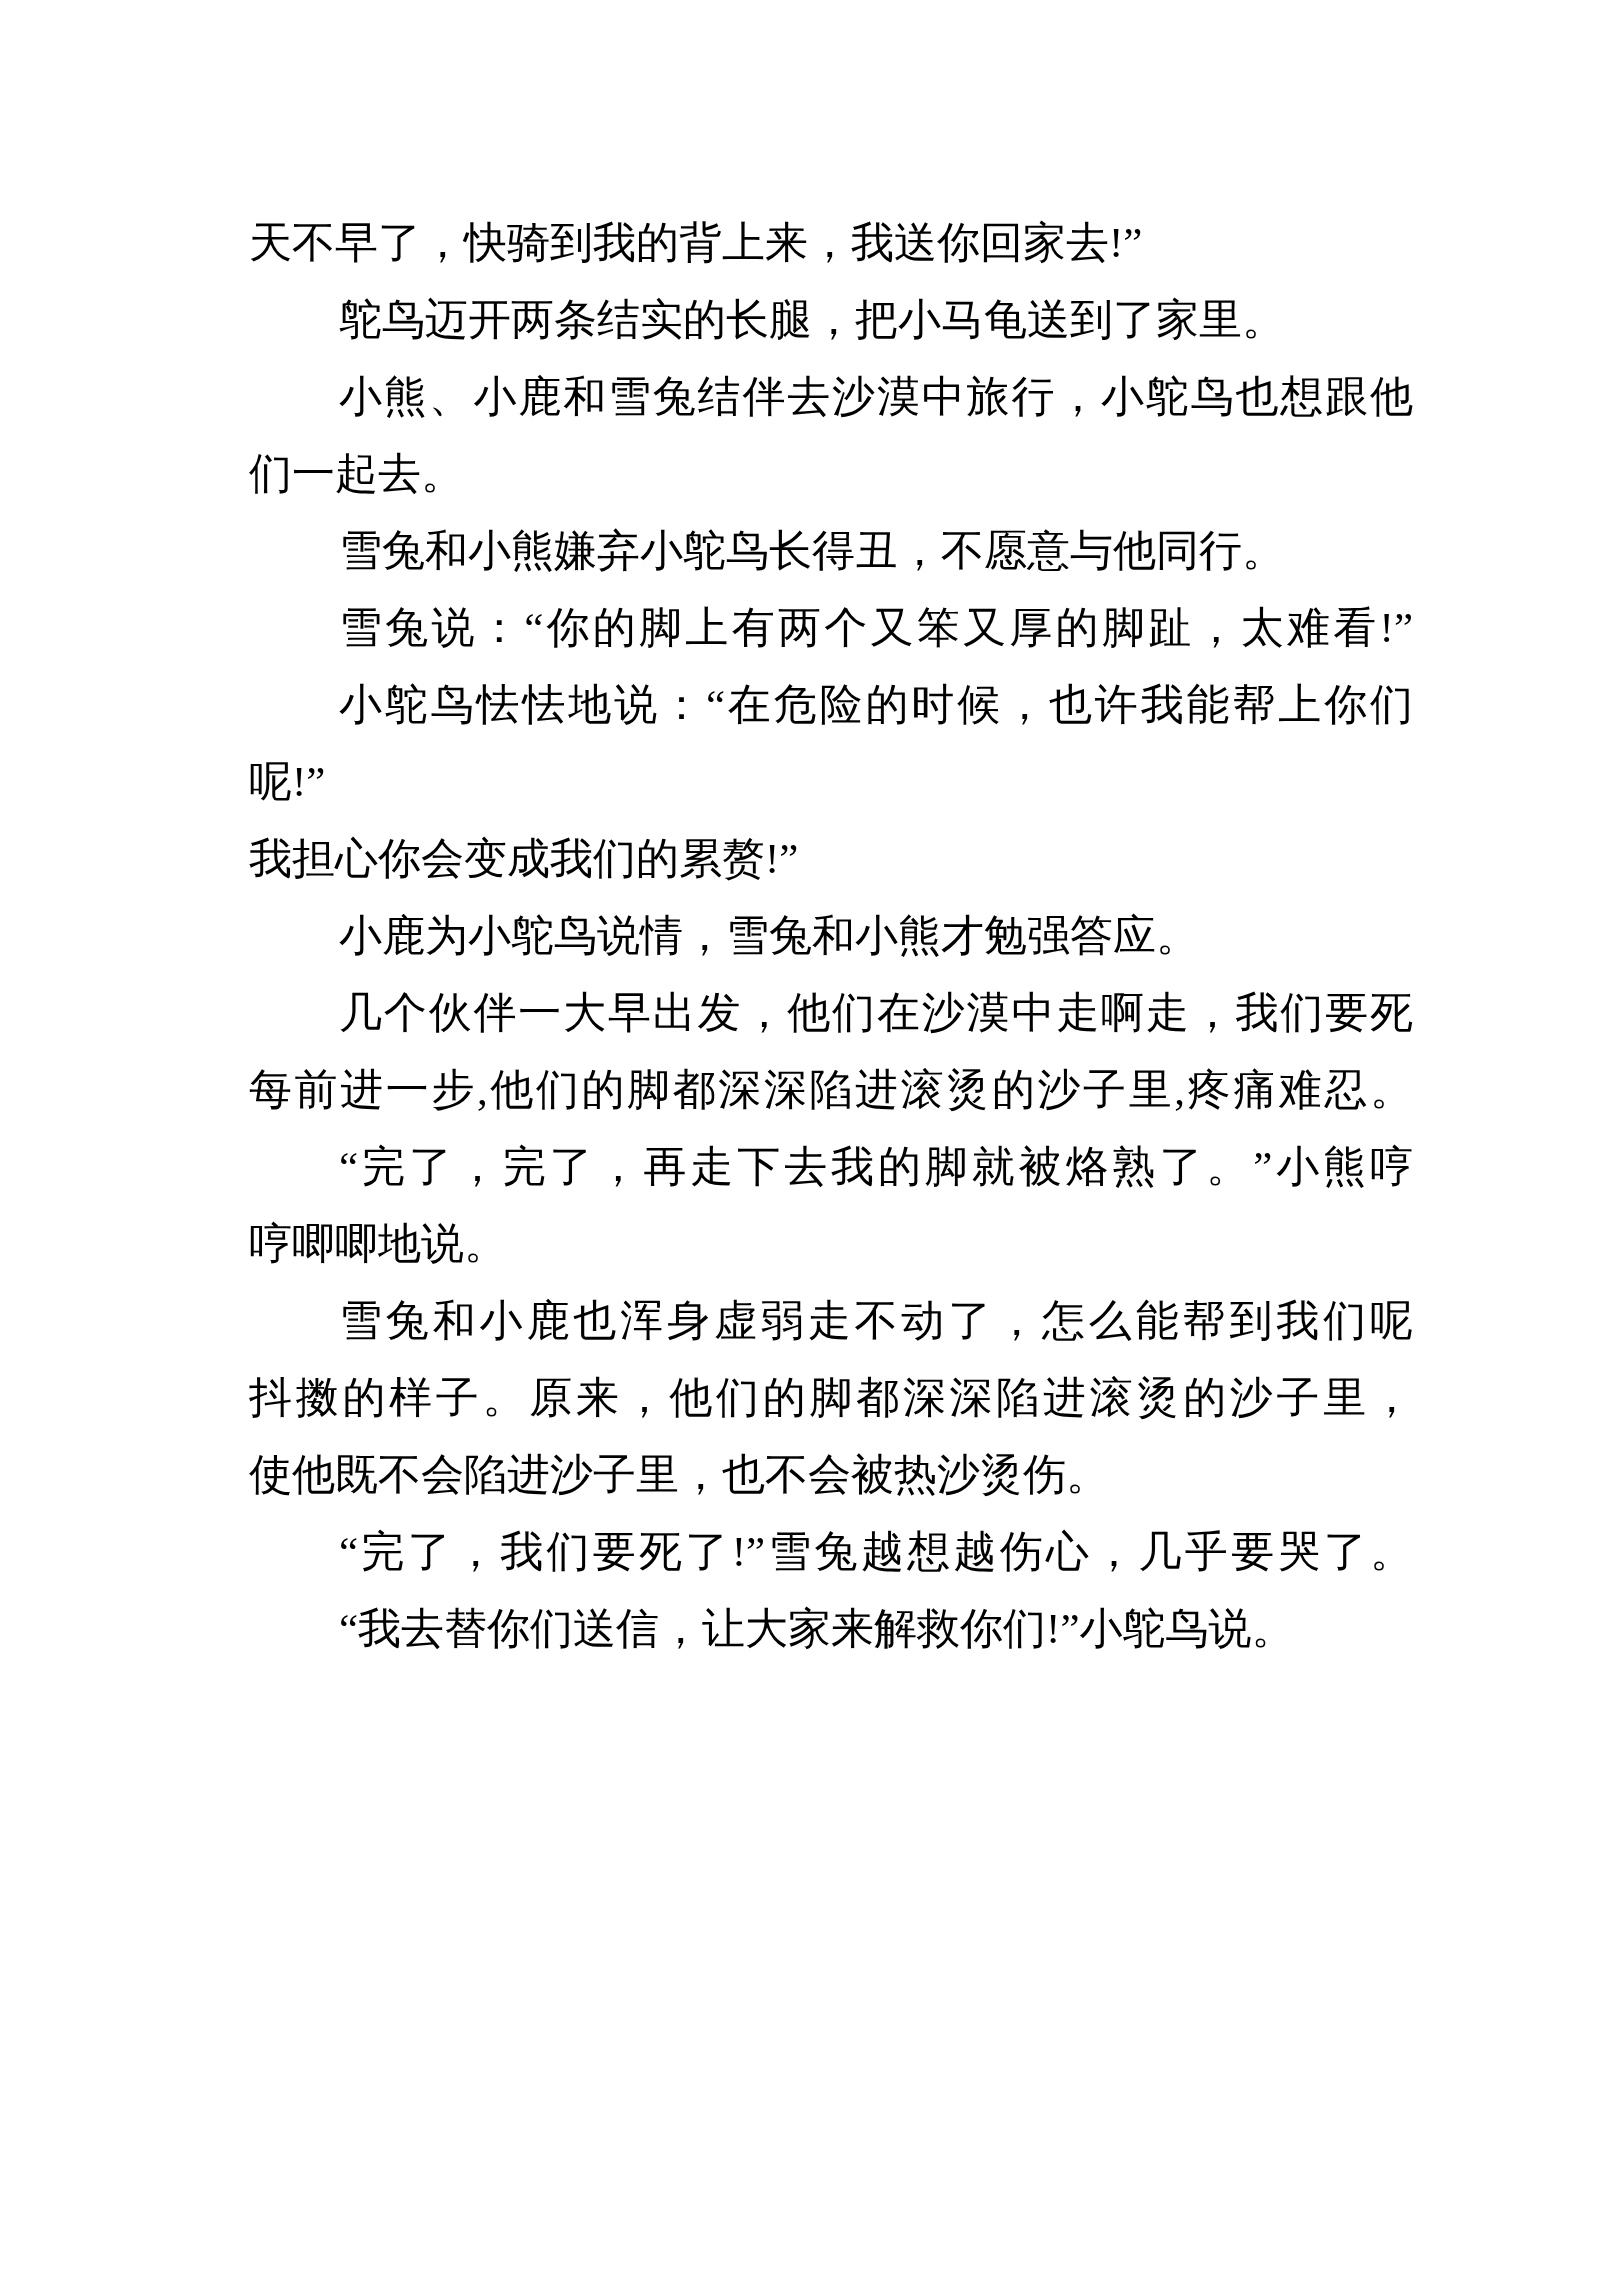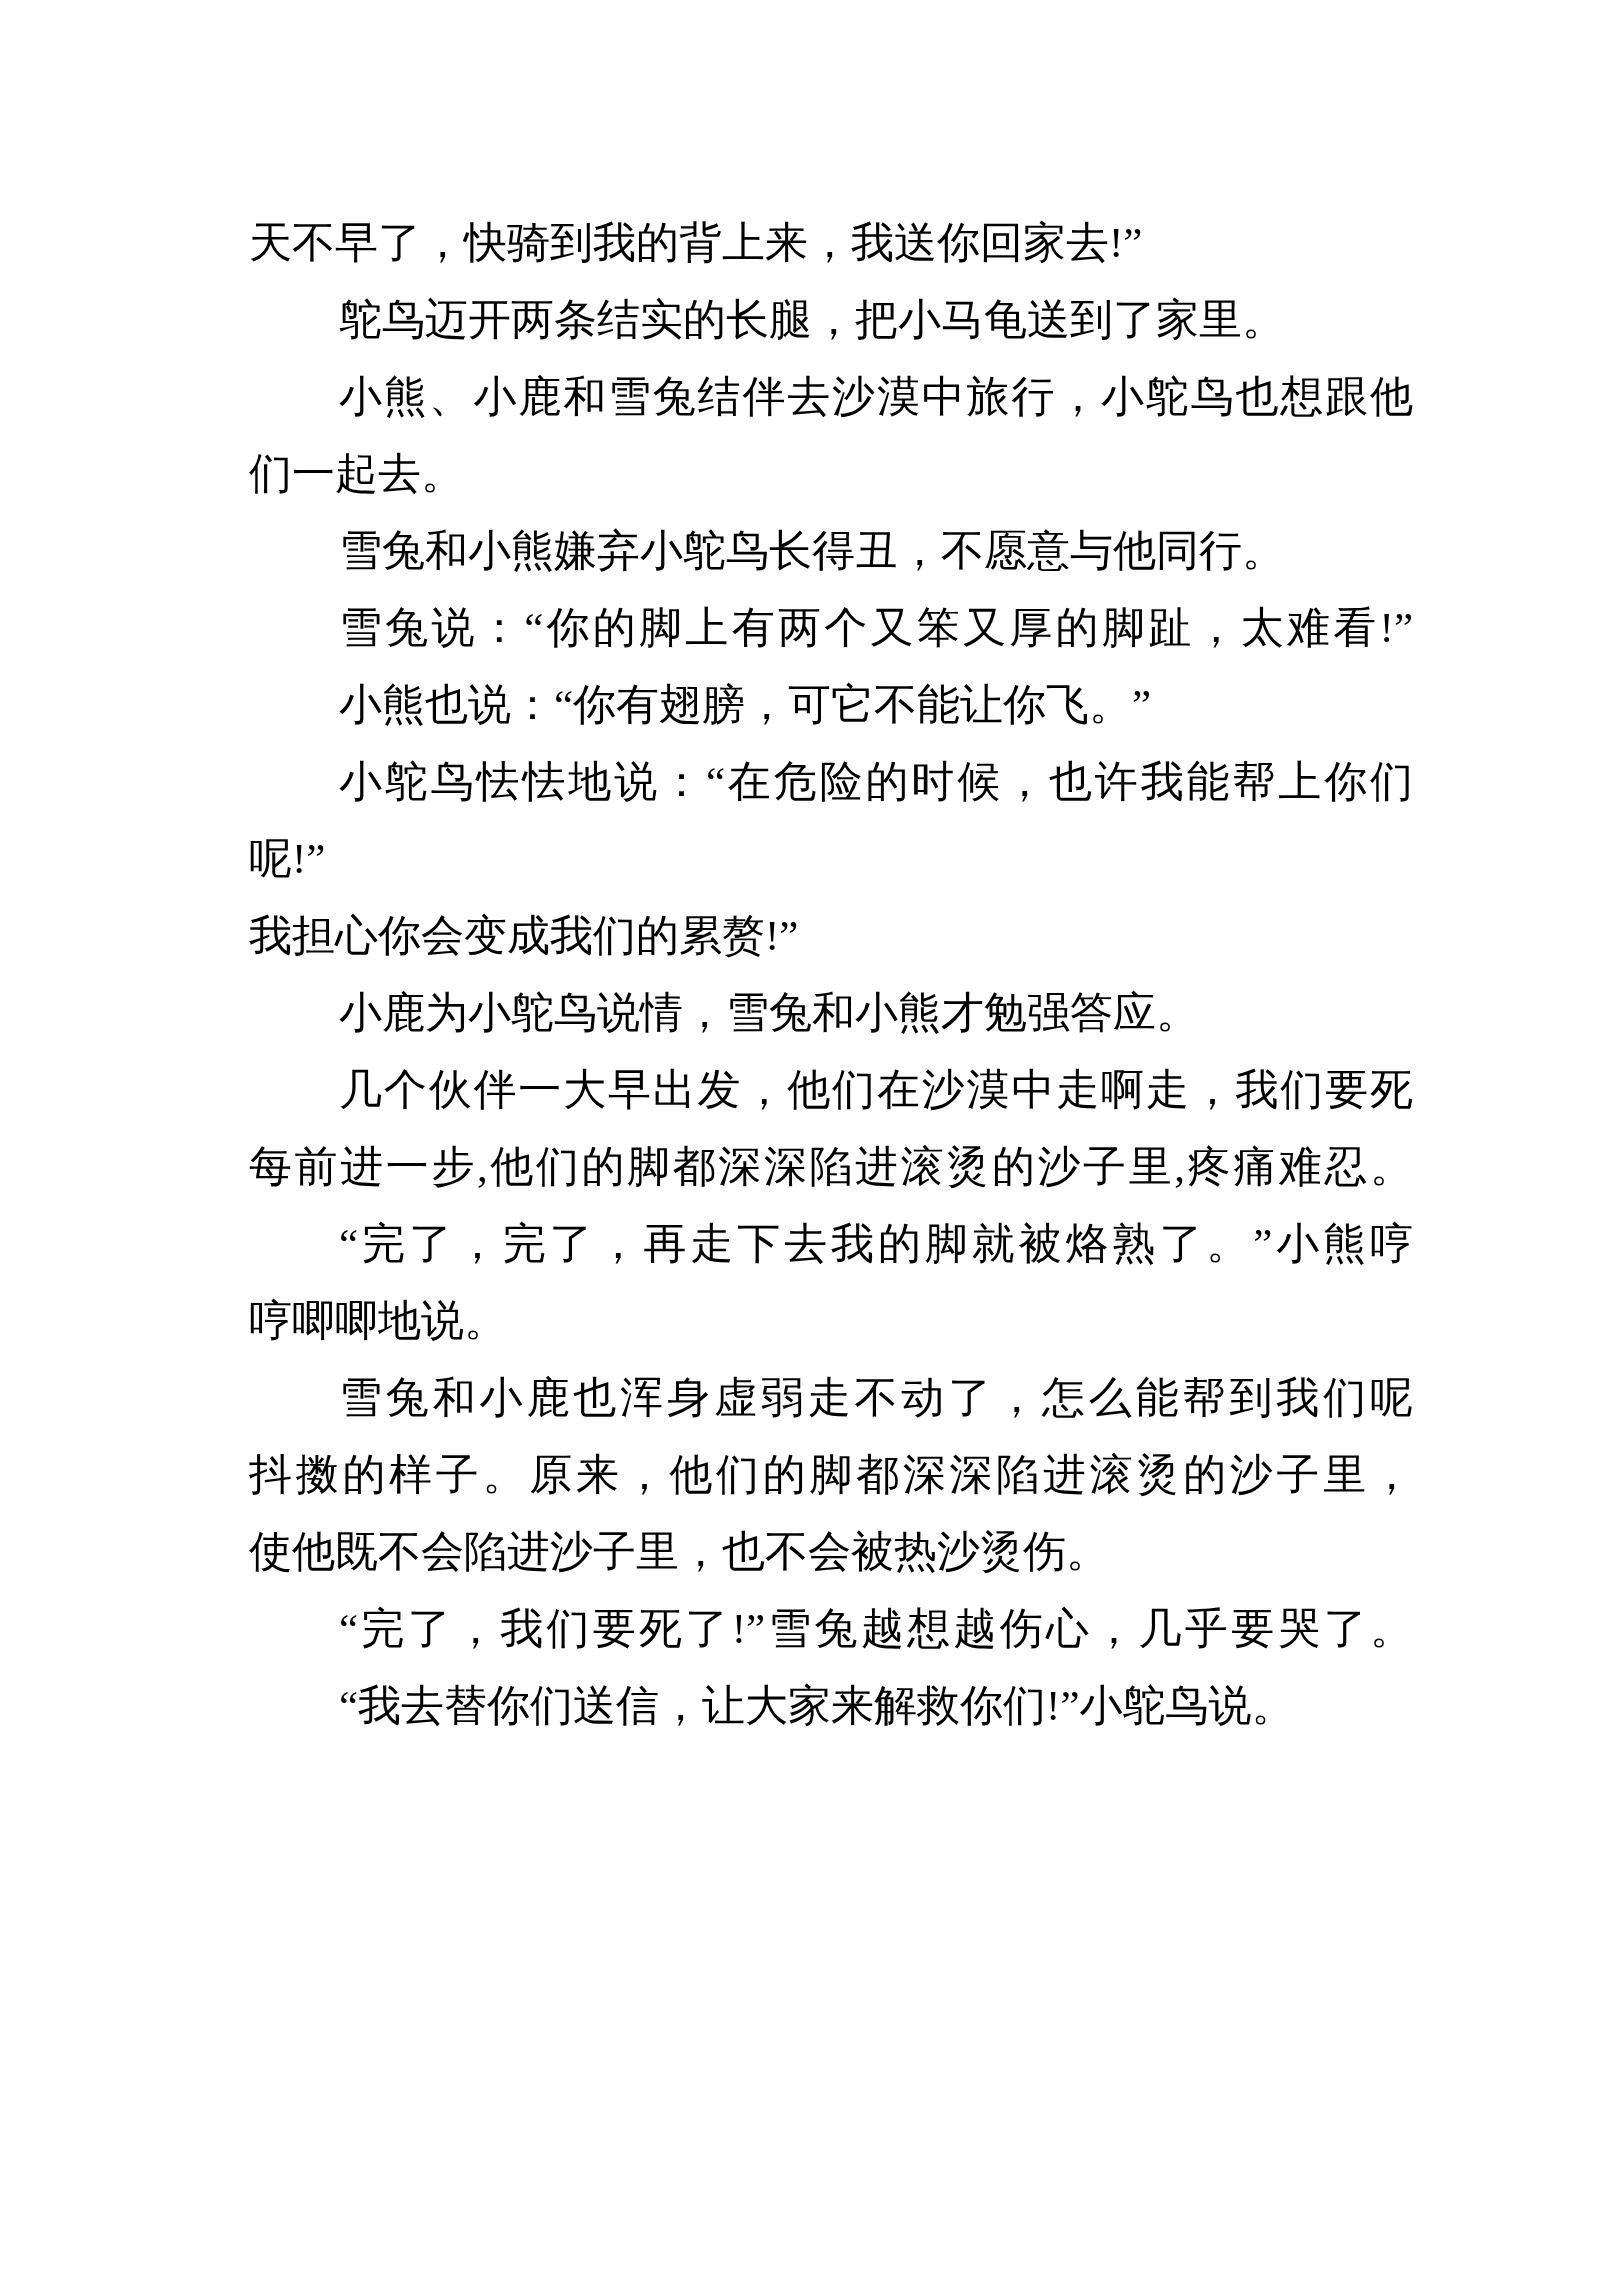--- a/index.html
+++ b/index.html
@@ -47,21 +47,20 @@
 <body>
 
 <div class="page">
   <div class="text-block" id="text-block">
       <div class="line">天不早了，快骑到我的背上来，我送你回家去!”</div>
       <div class="line indent">鸵鸟迈开两条结实的长腿，把小马龟送到了家里。</div>
       <div class="line indent fill">小熊、小鹿和雪兔结伴去沙漠中旅行，小鸵鸟也想跟他</div>
       <div class="line">们一起去。</div>
       <div class="line indent">雪兔和小熊嫌弃小鸵鸟长得丑，不愿意与他同行。</div>
       <div class="line indent fill">雪兔说：“你的脚上有两个又笨又厚的脚趾，太难看!”</div>
-      <div class="line indent">小熊也说：“你有翅膀，可它不能让你飞。”</div>
       <div class="line indent fill">小鸵鸟怯怯地说：“在危险的时候，也许我能帮上你们</div>
       <div class="line">呢!”</div>
       <div class="line">我担心你会变成我们的累赘!”</div>
       <div class="line indent">小鹿为小鸵鸟说情，雪兔和小熊才勉强答应。</div>
       <div class="line indent fill">几个伙伴一大早出发，他们在沙漠中走啊走，我们要死了</div>
       <div class="line fill">每前进一步,他们的脚都深深陷进滚烫的沙子里,疼痛难忍。</div>
       <div class="line indent fill">“完了，完了，再走下去我的脚就被烙熟了。”小熊哼</div>
       <div class="line">哼唧唧地说。</div>
       <div class="line indent fill">雪兔和小鹿也浑身虚弱走不动了，怎么能帮到我们呢</div>
       <div class="line fill">抖擞的样子。原来，他们的脚都深深陷进滚烫的沙子里，</div>

